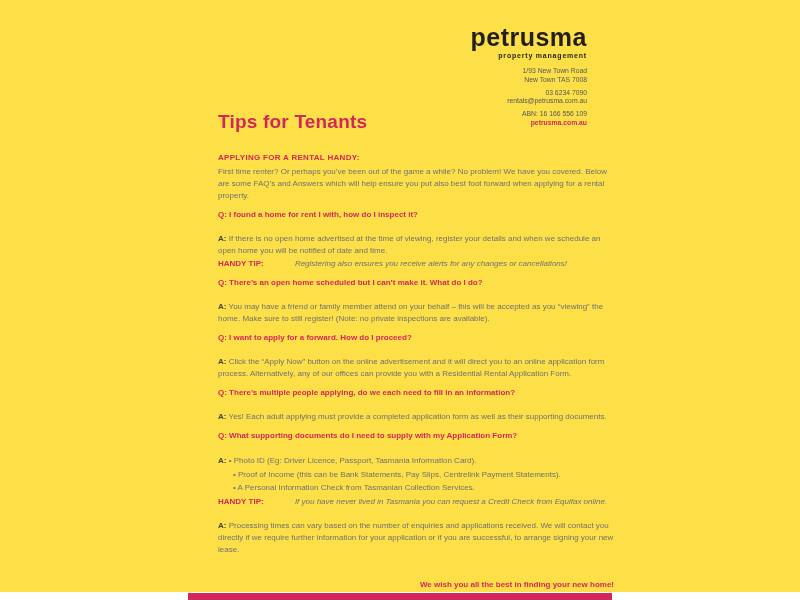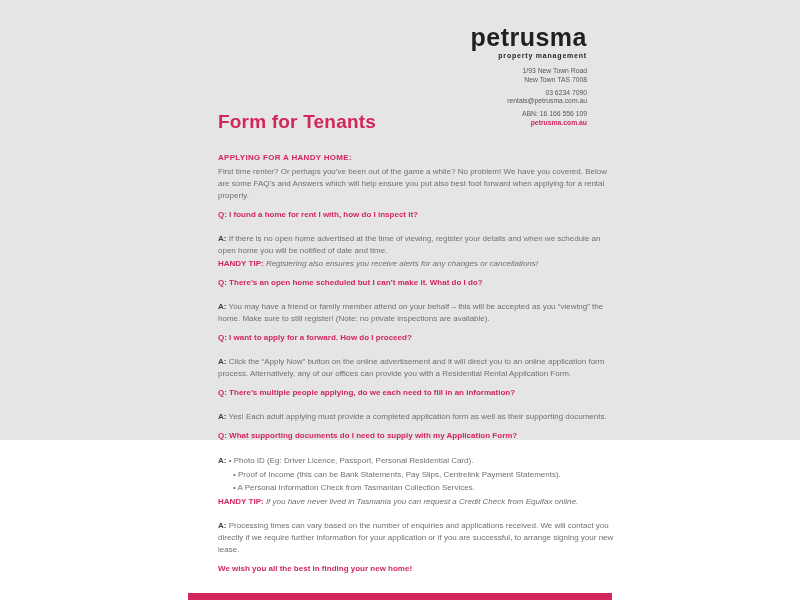--- a/index.html
+++ b/index.html
@@ -2,21 +2,21 @@
 <html style="--accent: #d2275b; --text: #6f7073; --dark: #3f4146; --logo: #231f20;"><head>
 <meta charset="utf-8">
 <style>
   * { margin:0; padding:0; box-sizing:border-box; }
   html,body { background:#ffffff; }
   body {
     width:800px; height:600px;
     font-family:"Liberation Sans", sans-serif;
     position:relative; overflow:hidden;
   }
-  .page { position:relative; width:800px; height:440px; background:#e5e5e5; }
+  .page { position:relative; width:800px; height:592px; background:#fde047; }
 
   
   .brand { position:absolute; top:25px; right:213px; text-align:right; }
   .logo { font-size:25px; font-weight:bold; color:var(--logo); letter-spacing:.5px; line-height:1; }
   .tagline { font-size:7px; font-weight:bold; color:var(--logo); letter-spacing:.8px; margin-top:2px; }
   .contact { margin-top:8px; font-size:6.8px; line-height:8.8px; color:#55565a; }
   .contact .grp { margin-top:4px; }
   .website { color:var(--accent); font-weight:bold; cursor:pointer; }
 
   
@@ -32,24 +32,24 @@
     font-size:8px; line-height:12px; color:var(--text);
   }
   .sec-heading { color:var(--accent); font-weight:bold; letter-spacing:.3px; }
   .intro-body { margin-top:2px; }
   .faq { margin-top:7px; }
   .q { color:var(--accent); font-weight:bold; }
   .a { margin-top:12px; }
   .a-label { font-weight:bold; color:var(--dark); }
   .tip { margin-top:1px; }
   .tip-label { color:var(--accent); font-weight:bold; }
-  .tip-text { font-style:italic; }
+  .tip-text { font-style:italic;margin-left:29px; }
   .bullets .bullet { line-height:13.5px; }
   .bullet-cont { padding-left:15px; }
-  .closing { margin-top:7px; color:var(--accent); font-weight:bold; }
+  .closing { margin-top:23px; color:var(--accent); font-weight:bold;text-align:right; }
 
   
   .footer-bar {
     position:absolute; left:188px; top:593px;
     width:424px; height:7px; background:var(--accent);
   }
 </style>
 </head>
 <body>
 
@@ -67,25 +67,25 @@
         <div>03 6234 7090</div>
         <div>rentals@petrusma.com.au</div>
       </div>
       <div class="grp">
         <div>ABN: 16 166 556 109</div>
         <div class="website">petrusma.com.au</div>
       </div>
     </div>
   </div>
 
-  <h1 class="doc-title">Form for Tenants</h1>
+  <h1 class="doc-title">Tips for Tenants</h1>
 
   <div class="content">
 
-    <div class="sec-heading">APPLYING FOR A HANDY HOME:</div>
+    <div class="sec-heading">APPLYING FOR A RENTAL HANDY:</div>
     <p class="intro-body">First time renter? Or perhaps you’ve been out of the game a while? No problem! We have you covered. Below are some FAQ’s and Answers which will help ensure you put also best foot forward when applying for a rental property.</p>
 
     <div class="faq">
       <p class="q">Q: I found a home for rent I with, how do I inspect it?</p>
       <p class="a"><span class="a-label">A:</span> <span>If there is no open home advertised at the time of viewing, register your details and when we schedule an open home you will be notified of date and time.</span></p>
       <p class="tip"><span class="tip-label">HANDY TIP:</span> <span class="tip-text">Registering also ensures you receive alerts for any changes or cancellations!</span></p>
     </div>
 
     <div class="faq">
       <p class="q">Q: There’s an open home scheduled but I can’t make it. What do I do?</p>
@@ -98,21 +98,21 @@
     </div>
 
     <div class="faq">
       <p class="q">Q: There’s multiple people applying, do we each need to fill in an information?</p>
       <p class="a"><span class="a-label">A:</span> <span>Yes! Each adult applying must provide a completed application form as well as their supporting documents.</span></p>
     </div>
 
     <div class="faq">
       <p class="q">Q: What supporting documents do I need to supply with my Application Form?</p>
       <div class="bullets">
-        <p class="a bullet"><span class="a-label">A:</span> <span>• Photo ID (Eg: Driver Licence, Passport, Personal Residential Card).</span></p>
+        <p class="a bullet"><span class="a-label">A:</span> <span>• Photo ID (Eg: Driver Licence, Passport, Tasmania Information Card).</span></p>
         <p class="bullet bullet-cont">• Proof of Income (this can be Bank Statements, Pay Slips, Centrelink Payment Statements).</p>
         <p class="bullet bullet-cont">• A Personal Information Check from Tasmanian Collection Services.</p>
       </div>
       <p class="tip"><span class="tip-label">HANDY TIP:</span> <span class="tip-text">If you have never lived in Tasmania you can request a Credit Check from Equifax online.</span></p>
     </div>
 
     <div class="faq">
       <p class="a"><span class="a-label">A:</span> <span>Processing times can vary based on the number of enquiries and applications received. We will contact you directly if we require further information for your application or if you are successful, to arrange signing your new lease.</span></p>
     </div>
 

